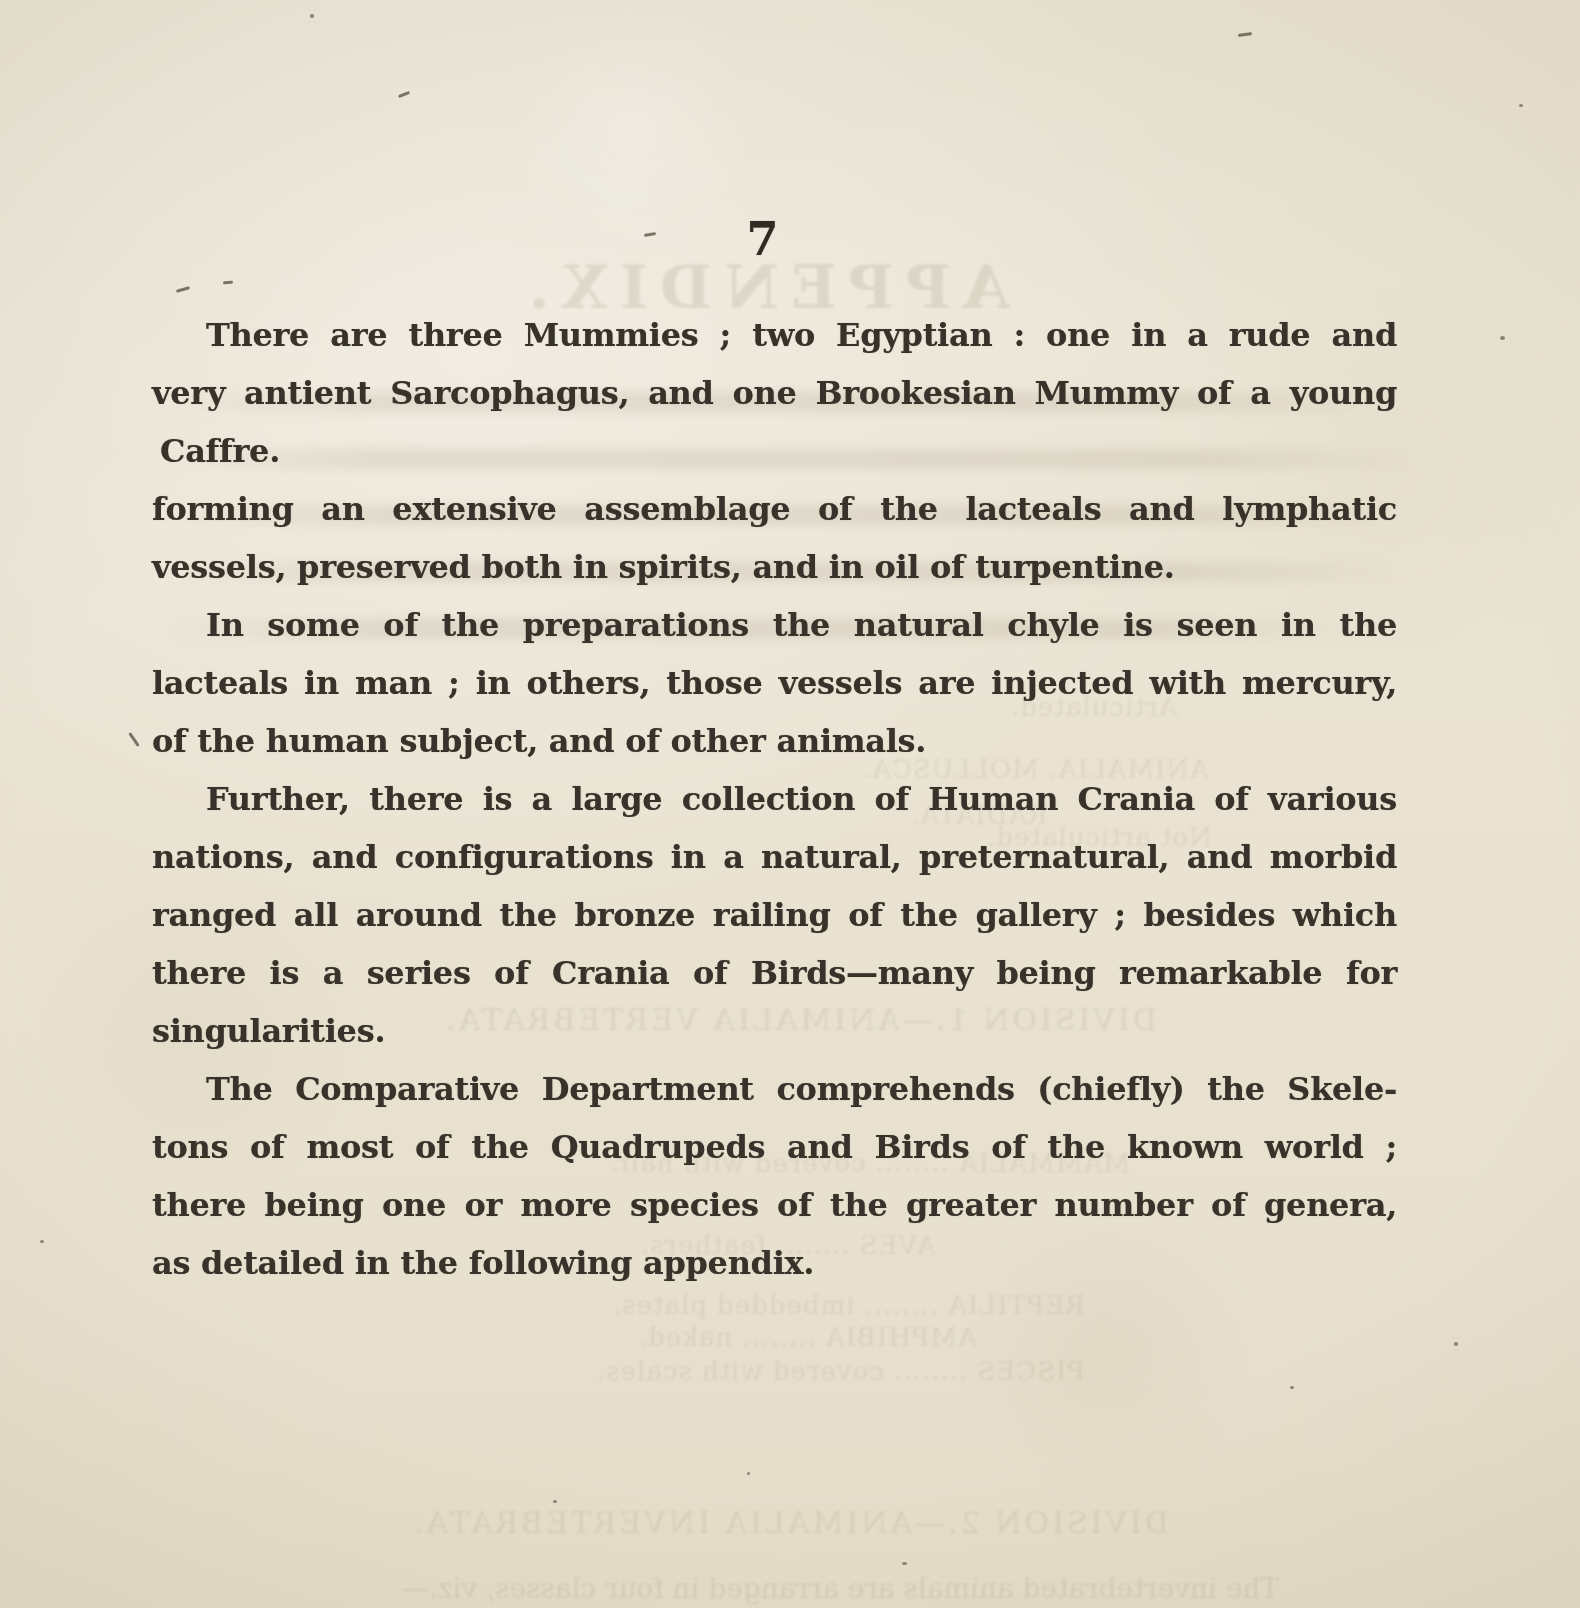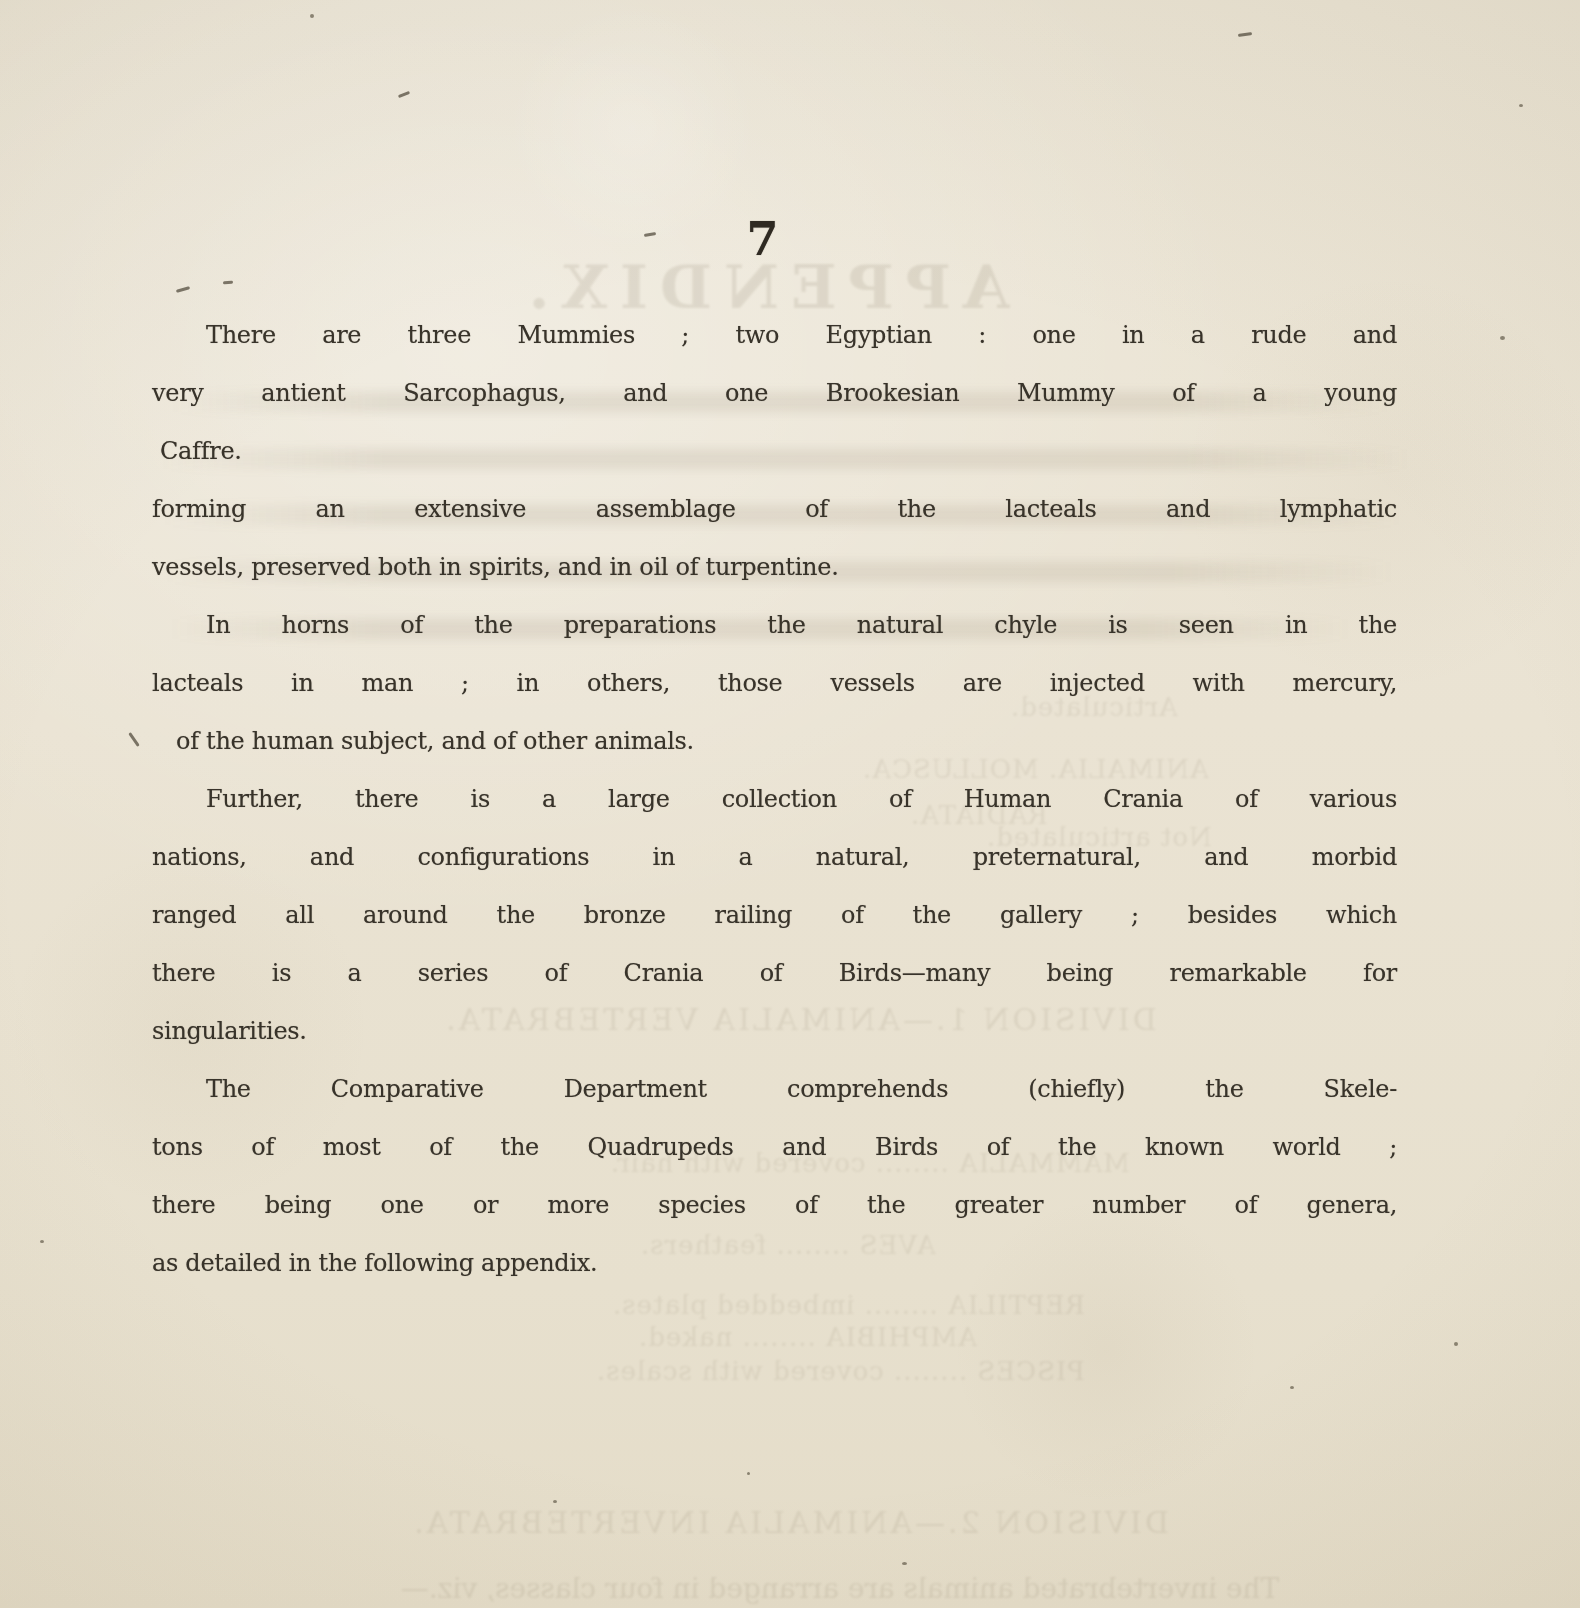--- a/index.html
+++ b/index.html
@@ -29,23 +29,24 @@
 
   .pageno {
     position: absolute; top: 212px; left: 150px; width: 1226px;
     text-align: center; font-size: 46px; font-weight: bold;
     color: #2f2a22; letter-spacing: 1px;
     text-shadow: 0 0 1px rgba(47,42,34,0.55);
   }
 
   .text {
     position: absolute; left: 152px; top: 306px; width: 1245px;
-    font-size: 24px; line-height: 58px; letter-spacing: -0.3px;
+    font-size: 32px; line-height: 58px; letter-spacing: -0.3px;
     color: #38332a;
     text-shadow: 0 0 0.8px rgba(56,51,42,0.45);
+    font-weight: bold;
   }
   .text p { margin: 0; padding: 0; }
   .ln { text-align: justify; text-align-last: justify; }
   .ln.end { text-align-last: left; }
   .ln.ind { padding-left: 54px; }
 
   
   .ghost {
     position: absolute;
     transform: scaleX(-1);
@@ -109,23 +110,23 @@
     <p>
       <span class="ln ind" style="display:block;">There are three Mummies ; two Egyptian :  one in a rude and</span>
       <span class="ln" style="display:block;">very antient Sarcophagus, and one Brookesian Mummy of a young</span>
       <span class="ln end" style="display:block;margin-left:8px;">Caffre.</span>
     </p>
     <p>
       <span class="ln" style="display:block;">forming an extensive assemblage of the lacteals and lymphatic</span>
       <span class="ln end" style="display:block;">vessels, preserved both in spirits, and in oil of turpentine.</span>
     </p>
     <p>
-      <span class="ln ind" style="display:block;">In horns of the preparations the natural chyle is seen in the</span>
+      <span class="ln ind" style="display:block;">In some of the preparations the natural chyle is seen in the</span>
       <span class="ln" style="display:block;">lacteals in man ; in others, those vessels are injected with mercury,</span>
-      <span class="ln end" style="display:block;margin-left:24px;">of the human subject, and of other animals.</span>
+      <span class="ln end" style="display:block;">of the human subject, and of other animals.</span>
     </p>
     <p>
       <span class="ln ind" style="display:block;">Further, there is a large collection of Human Crania of various</span>
       <span class="ln" style="display:block;">nations, and configurations in a natural, preternatural, and morbid</span>
       <span class="ln" style="display:block;">ranged all around the bronze railing of the gallery ; besides which</span>
       <span class="ln" style="display:block;">there is a series of Crania of Birds—many being remarkable for</span>
       <span class="ln end" style="display:block;">singularities.</span>
     </p>
     <p>
       <span class="ln ind" style="display:block;">The Comparative Department comprehends (chiefly) the Skele-</span>

